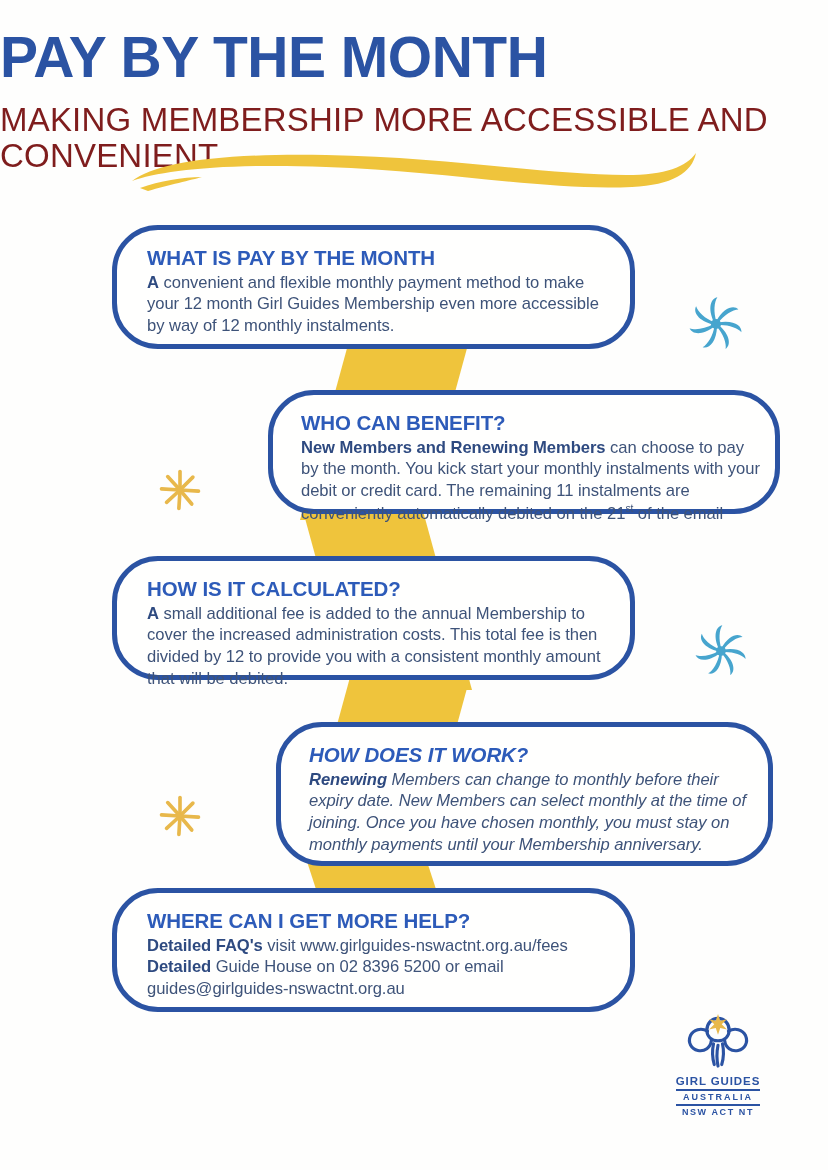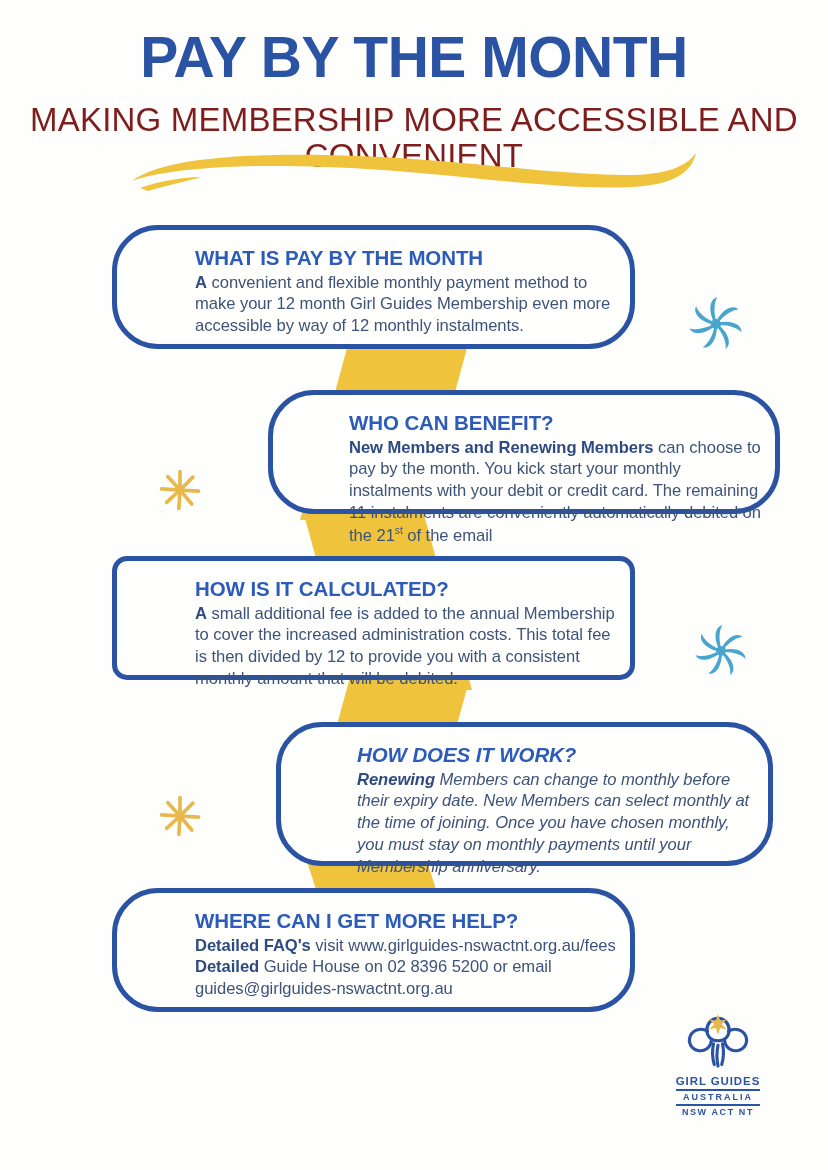--- a/index.html
+++ b/index.html
@@ -16,21 +16,21 @@
     height: 1170px;
     background: #fefefd;
     overflow: hidden;
   }
 
   
   .header {
     position: absolute;
     top: 0; left: 0;
     width: 828px;
-    text-align: center;
+    text-align: left;
   }
   .title {
     margin: 0;
     padding-top: 28px;
     font-size: 57px;
     font-weight: 800;
     letter-spacing: -0.5px;
     color: #2B53A3;
     line-height: 1.05;
   }
@@ -63,21 +63,20 @@
   
   .card {
     position: absolute;
     box-sizing: border-box;
     background: #fffffe;
     border: 5px solid #2B53A3;
     border-radius: 46px;
   }
   .card-inner {
     padding: 16px 10px 16px 30px;
-    margin-left: 48px;
   }
   .card h2 {
     margin: 0 0 2px 0;
     font-size: 20.5px;
     font-weight: 800;
     letter-spacing: -0.1px;
     color: #2D5BB9;
     line-height: 1.15;
   }
   .card p {
@@ -91,21 +90,21 @@
     font-weight: 700;
     color: #2E4A80;
   }
   .card p sup {
     font-size: 0.62em;
     vertical-align: super;
   }
 
   .card-1 { left: 112px; top: 225px;  width: 523px; height: 124px; }
   .card-2 { left: 268px; top: 390px;  width: 512px; height: 124px; }
-  .card-3 { left: 112px; top: 556px;  width: 523px; height: 124px; border-radius: 15px; }
+  .card-3 { left: 112px; top: 556px;  width: 523px; height: 124px; }
   .card-4 { left: 276px; top: 722px;  width: 497px; height: 144px; font-style: italic; }
   .card-5 { left: 112px; top: 888px;  width: 523px; height: 124px; }
 
   .card-2 .card-inner,
   .card-4 .card-inner { padding-left: 28px; }
 
   
   .ornament { position: absolute; }
   .orn-pinwheel-1 { left: 688px; top: 296px; width: 56px; height: 56px; }
   .orn-pinwheel-2 { left: 694px; top: 624px; width: 54px; height: 54px; }

